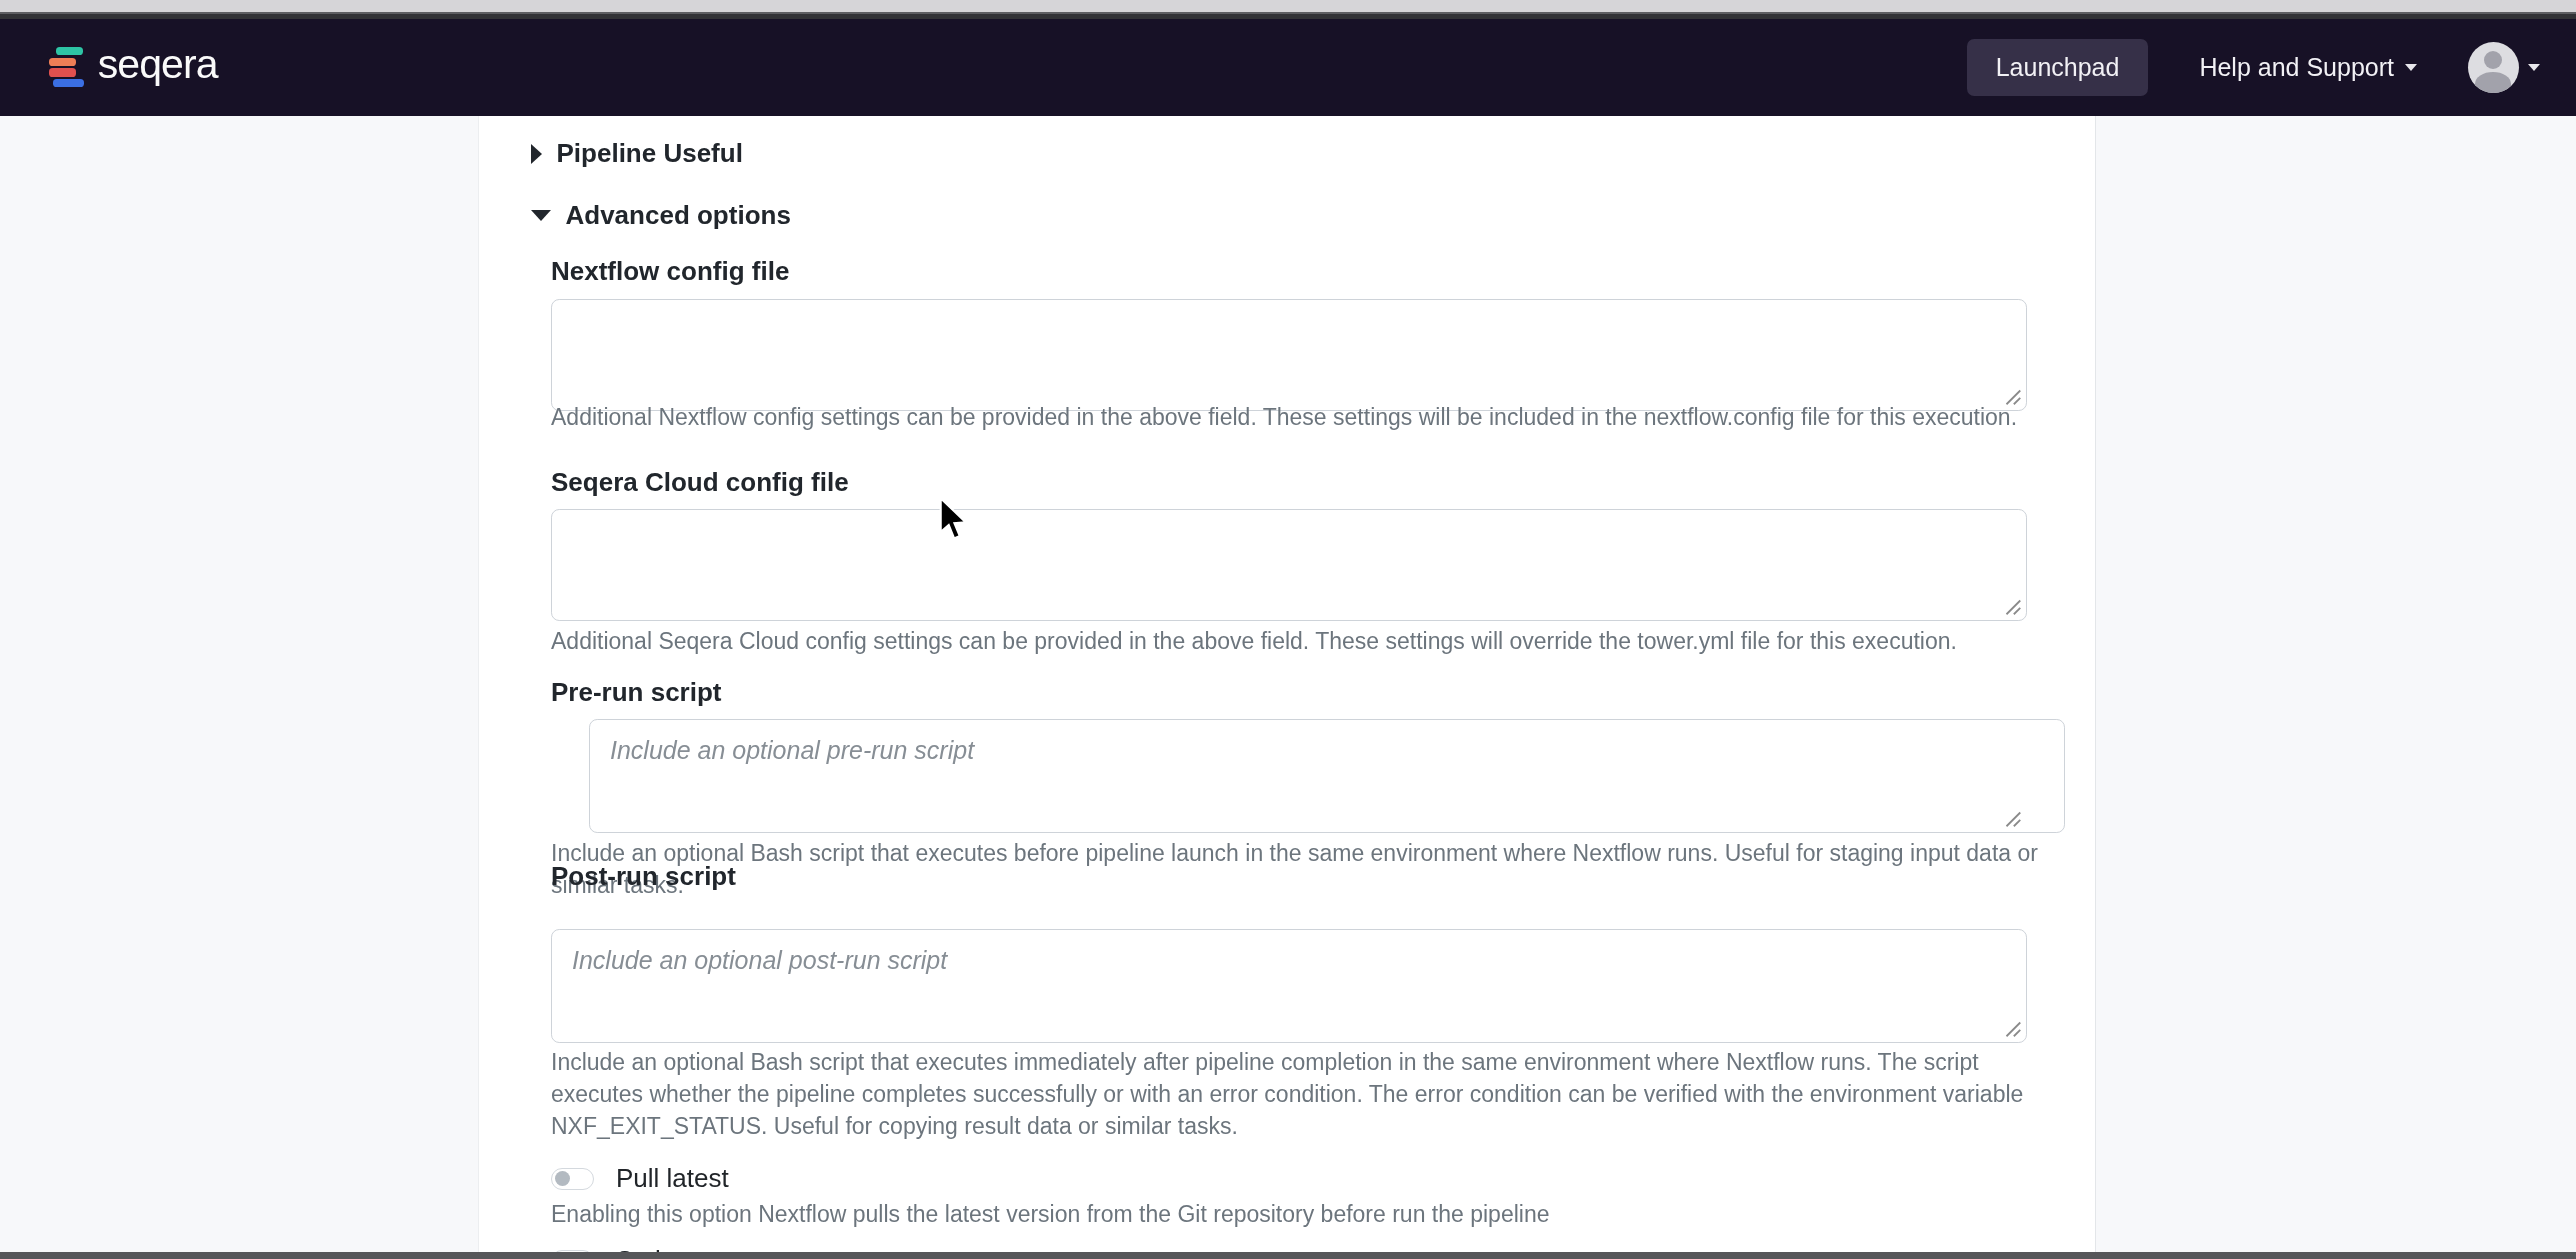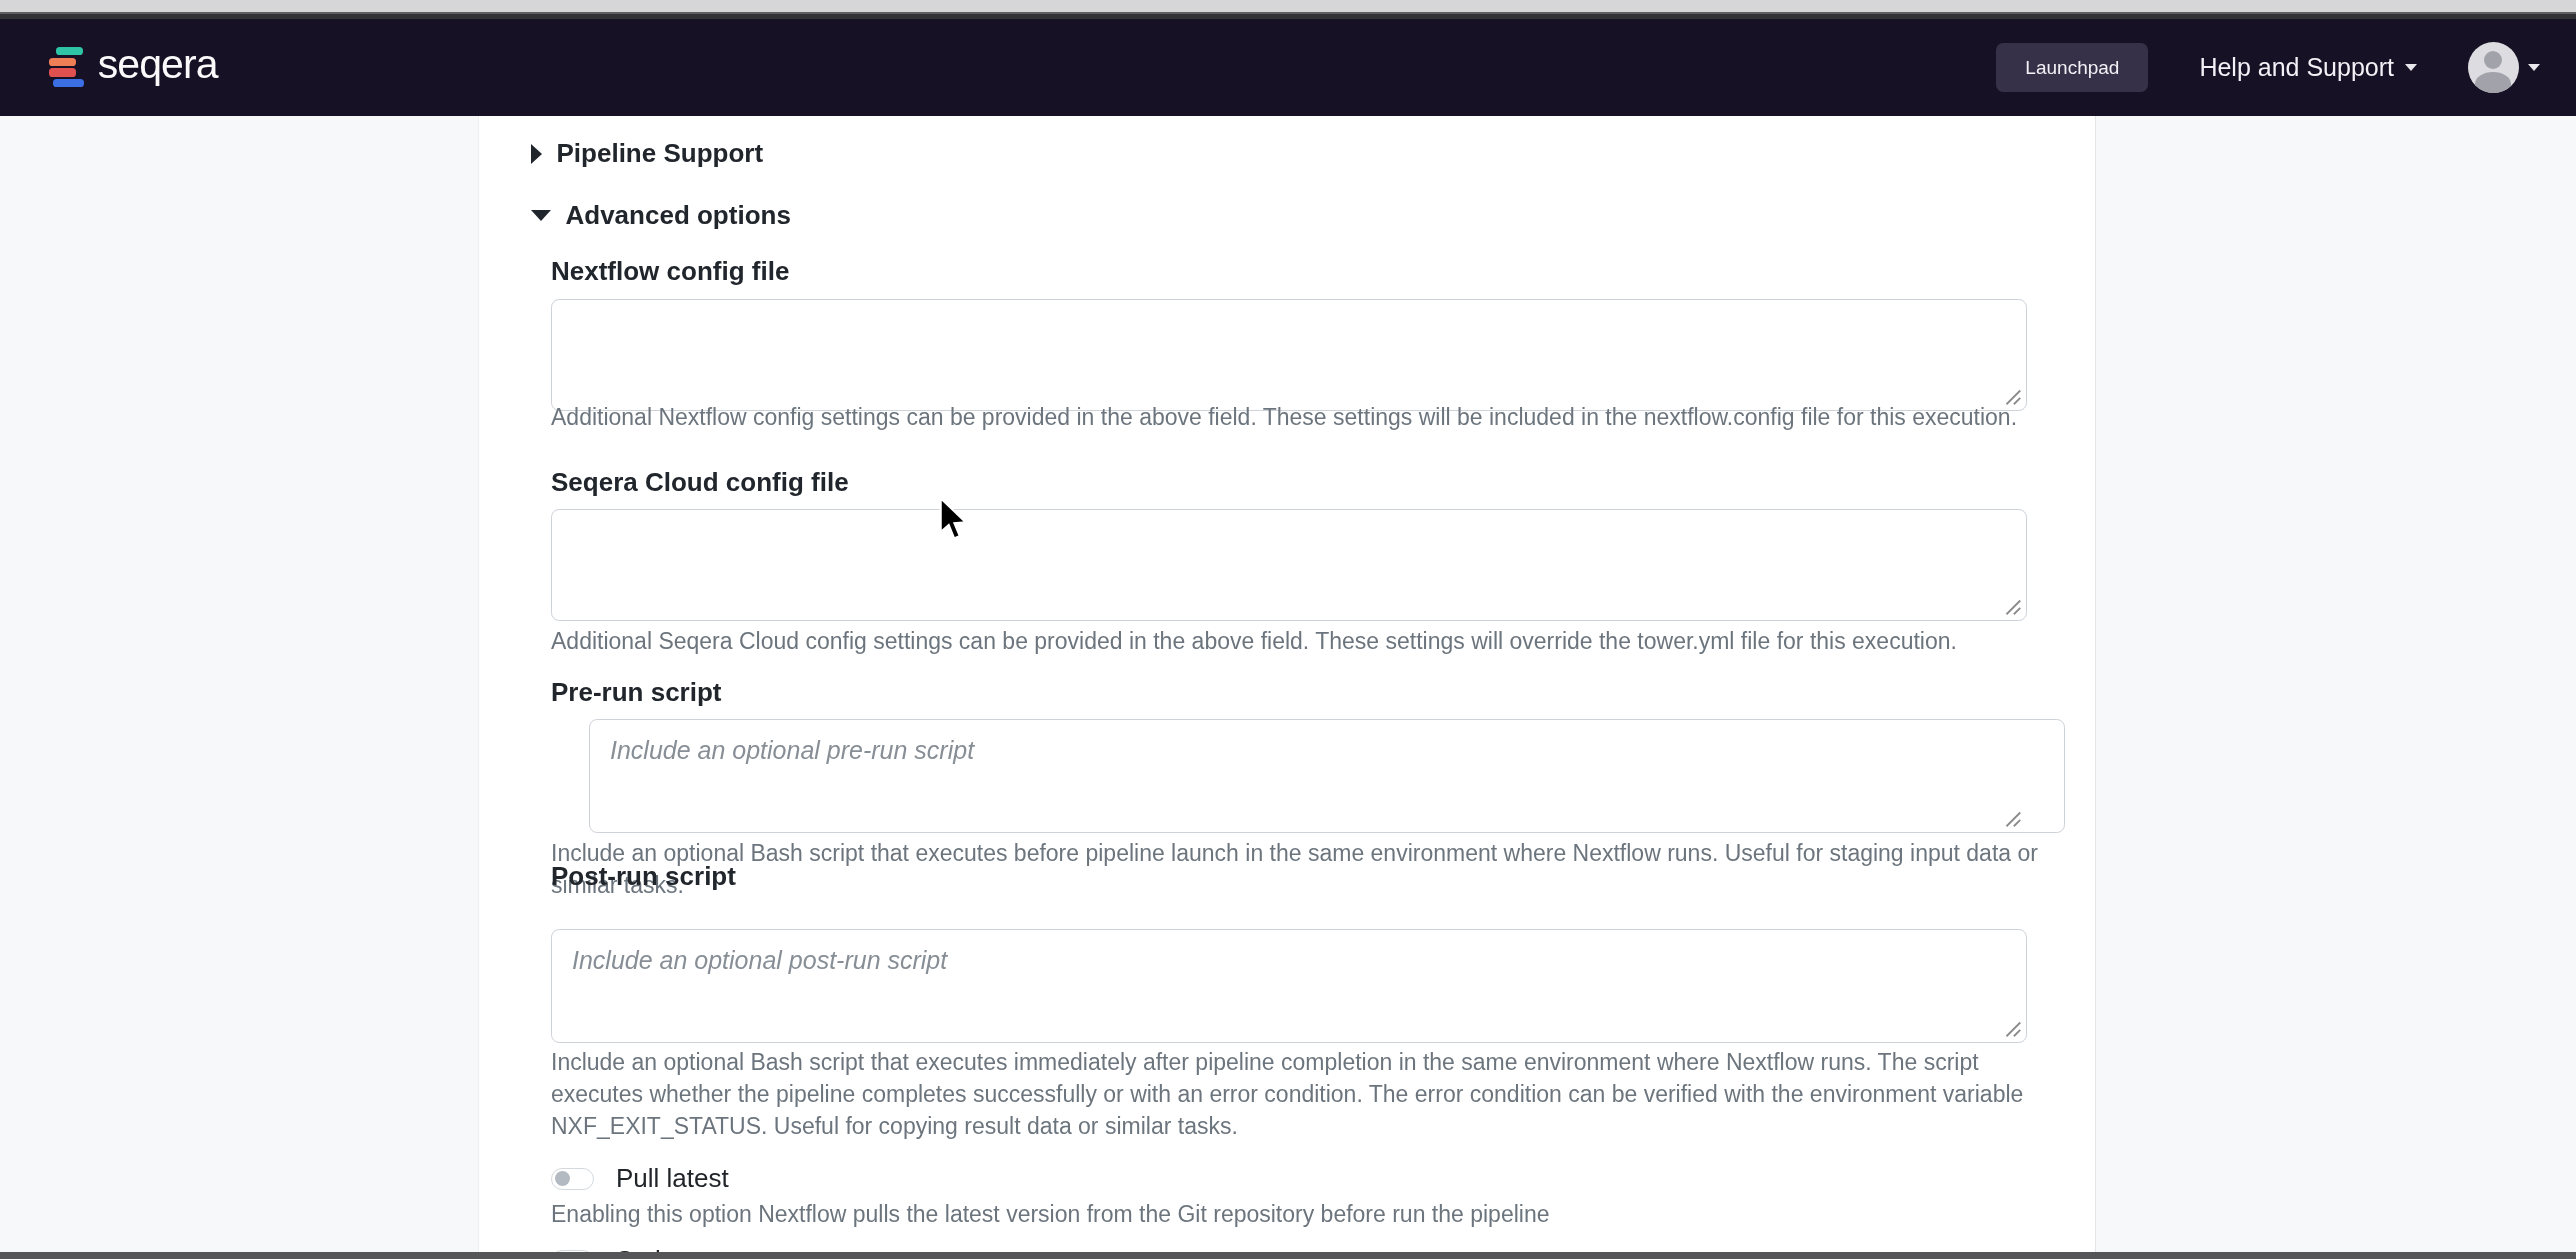--- a/index.html
+++ b/index.html
@@ -13,21 +13,21 @@
   .bottom-strip    { position:absolute; left:0; top:1252px; width:2576px; height:7.2px; background:#565659; z-index:40;}
 
   
   .navbar { position:absolute; left:0; top:19px; width:2576px; height:97px; background:#171126; z-index:30;
             display:flex; align-items:center; }
   .brand { display:flex; align-items:center; gap:12.7px; margin-left:49px; }
   .brand-mark { width:36px; height:45px; position:relative; }
   .brand-mark .bar { position:absolute; height:8.2px; border-radius:3.6px; }
   .brand-text { color:#fafafa; font-size:41px; font-weight:500; letter-spacing:-0.9px; line-height:1; padding-bottom:5.4px;}
   .nav-right { position:absolute; right:36px; top:0; height:97px; display:flex; align-items:center; gap:51px; }
-  .launchpad-btn { background:#363048; color:#f2f1f5; font-size:19px; border:none; border-radius:7.2px;
+  .launchpad-btn { background:#363048; color:#f2f1f5; font-size:25px; border:none; border-radius:7.2px;
                    padding:13.6px 29px; cursor:pointer; font-family:inherit; }
   .help-menu { color:#f2f1f5; font-size:25px; display:flex; align-items:center; gap:11px; cursor:pointer; }
   .caret-down { width:0; height:0; border-left:8.2px solid transparent; border-right:8.2px solid transparent;
                 border-top:9px solid #e8e7ec; display:inline-block; }
   .avatar-wrap { display:flex; align-items:center; gap:9px; cursor:pointer; }
   .avatar { width:51px; height:51px; border-radius:50%; background:#dddde1; position:relative; overflow:hidden; }
   .avatar .head { position:absolute; left:16.3px; top:9px; width:18px; height:18px; border-radius:50%; background:#a2a2ab; }
   .avatar .body { position:absolute; left:7.2px; top:30px; width:36px; height:23.5px; border-radius:50% 50% 0 0; background:#a2a2ab; }
 
   
@@ -89,21 +89,21 @@
       <span class="caret-down" style="border-top-width:7.2px; border-left-width:6.3px; border-right-width:6.3px;"></span>
     </div>
   </div>
 </div>
 
 <div class="page">
   <div class="content">
 
     <div class="section-header" style="top:22px;">
       <span class="tri-right"></span>
-      <span class="title">Pipeline Support</span>
+      <span class="title">Pipeline Useful</span>
     </div>
     <div class="section-header" style="top:84px;">
       <span class="tri-down"></span>
       <span class="title">Advanced options</span>
     </div>
 
     <div class="field-label" style="top:140px;">Nextflow config file</div>
     <div class="ta-wrap" style="top:183px;">
       <textarea class="ta" style="height: 112px;" placeholder=""></textarea>
       <svg class="grip" viewBox="0 0 24 24">

